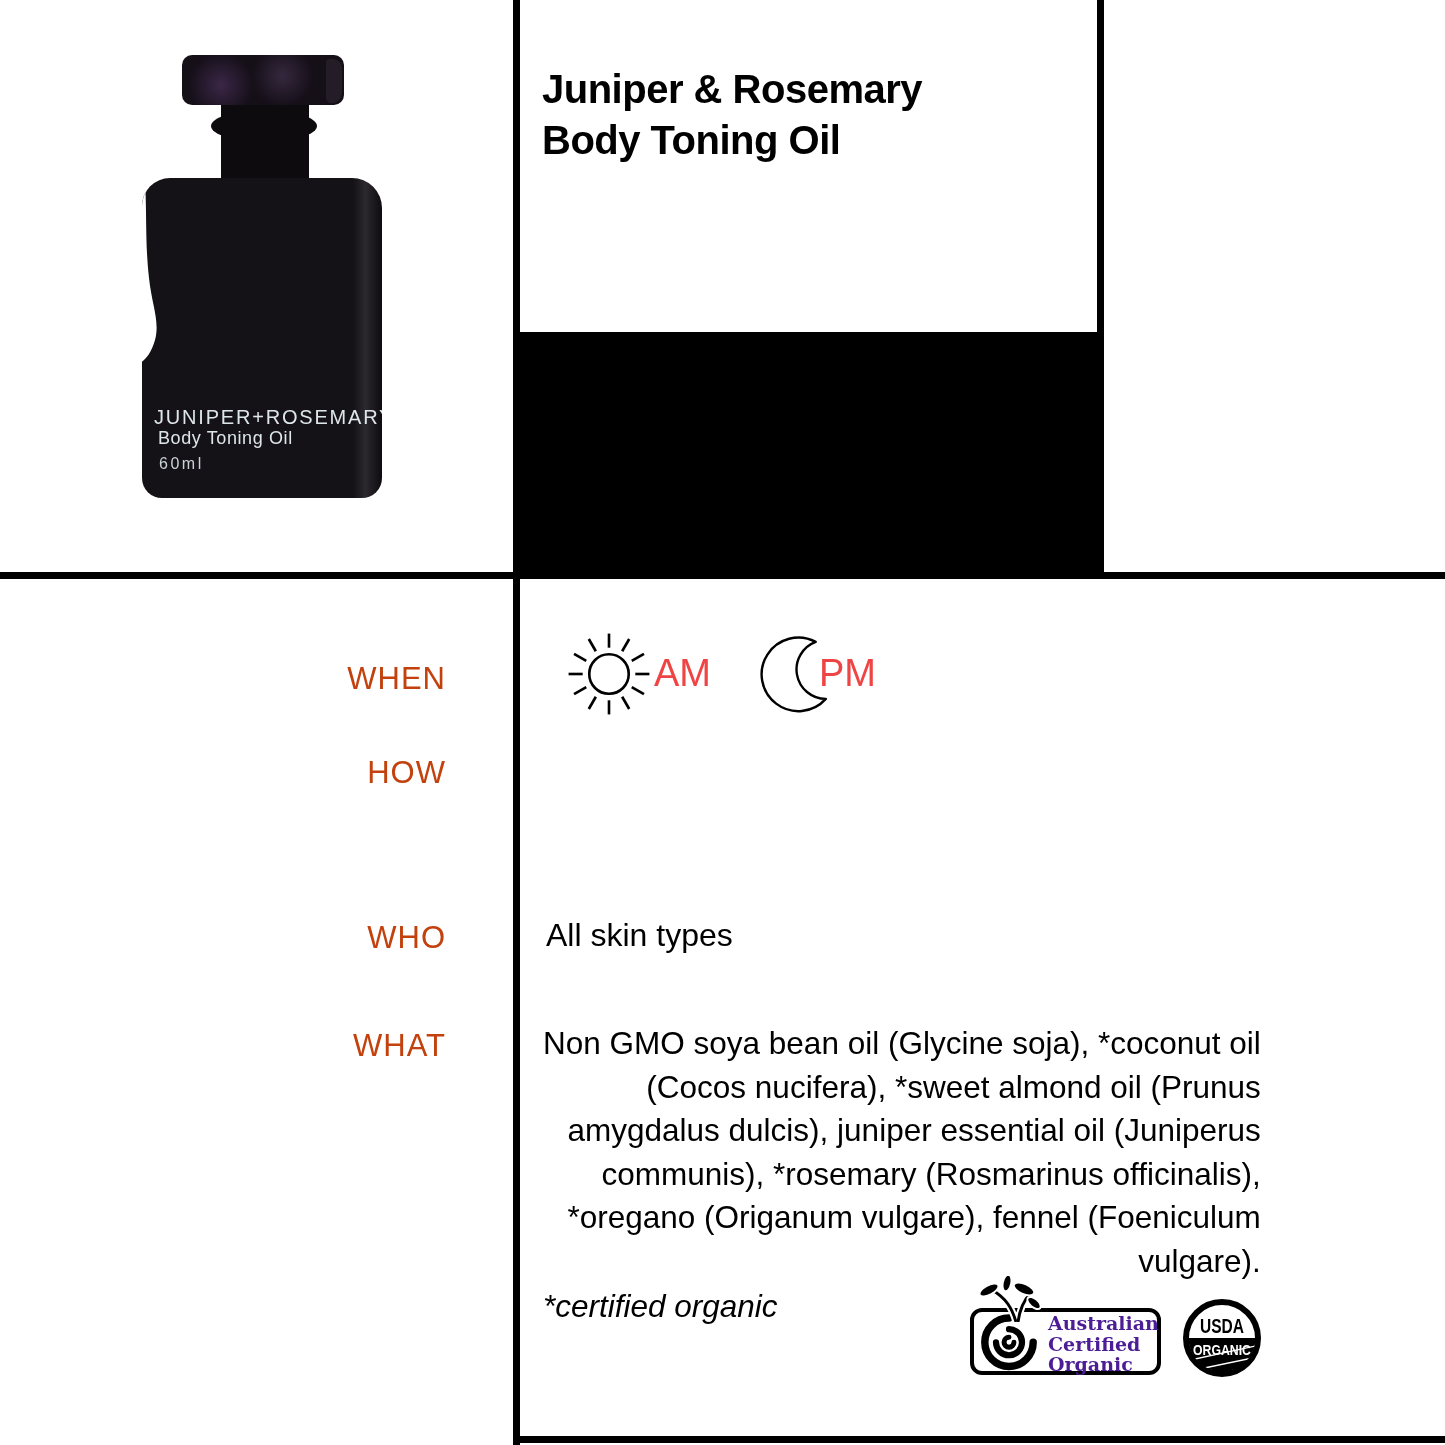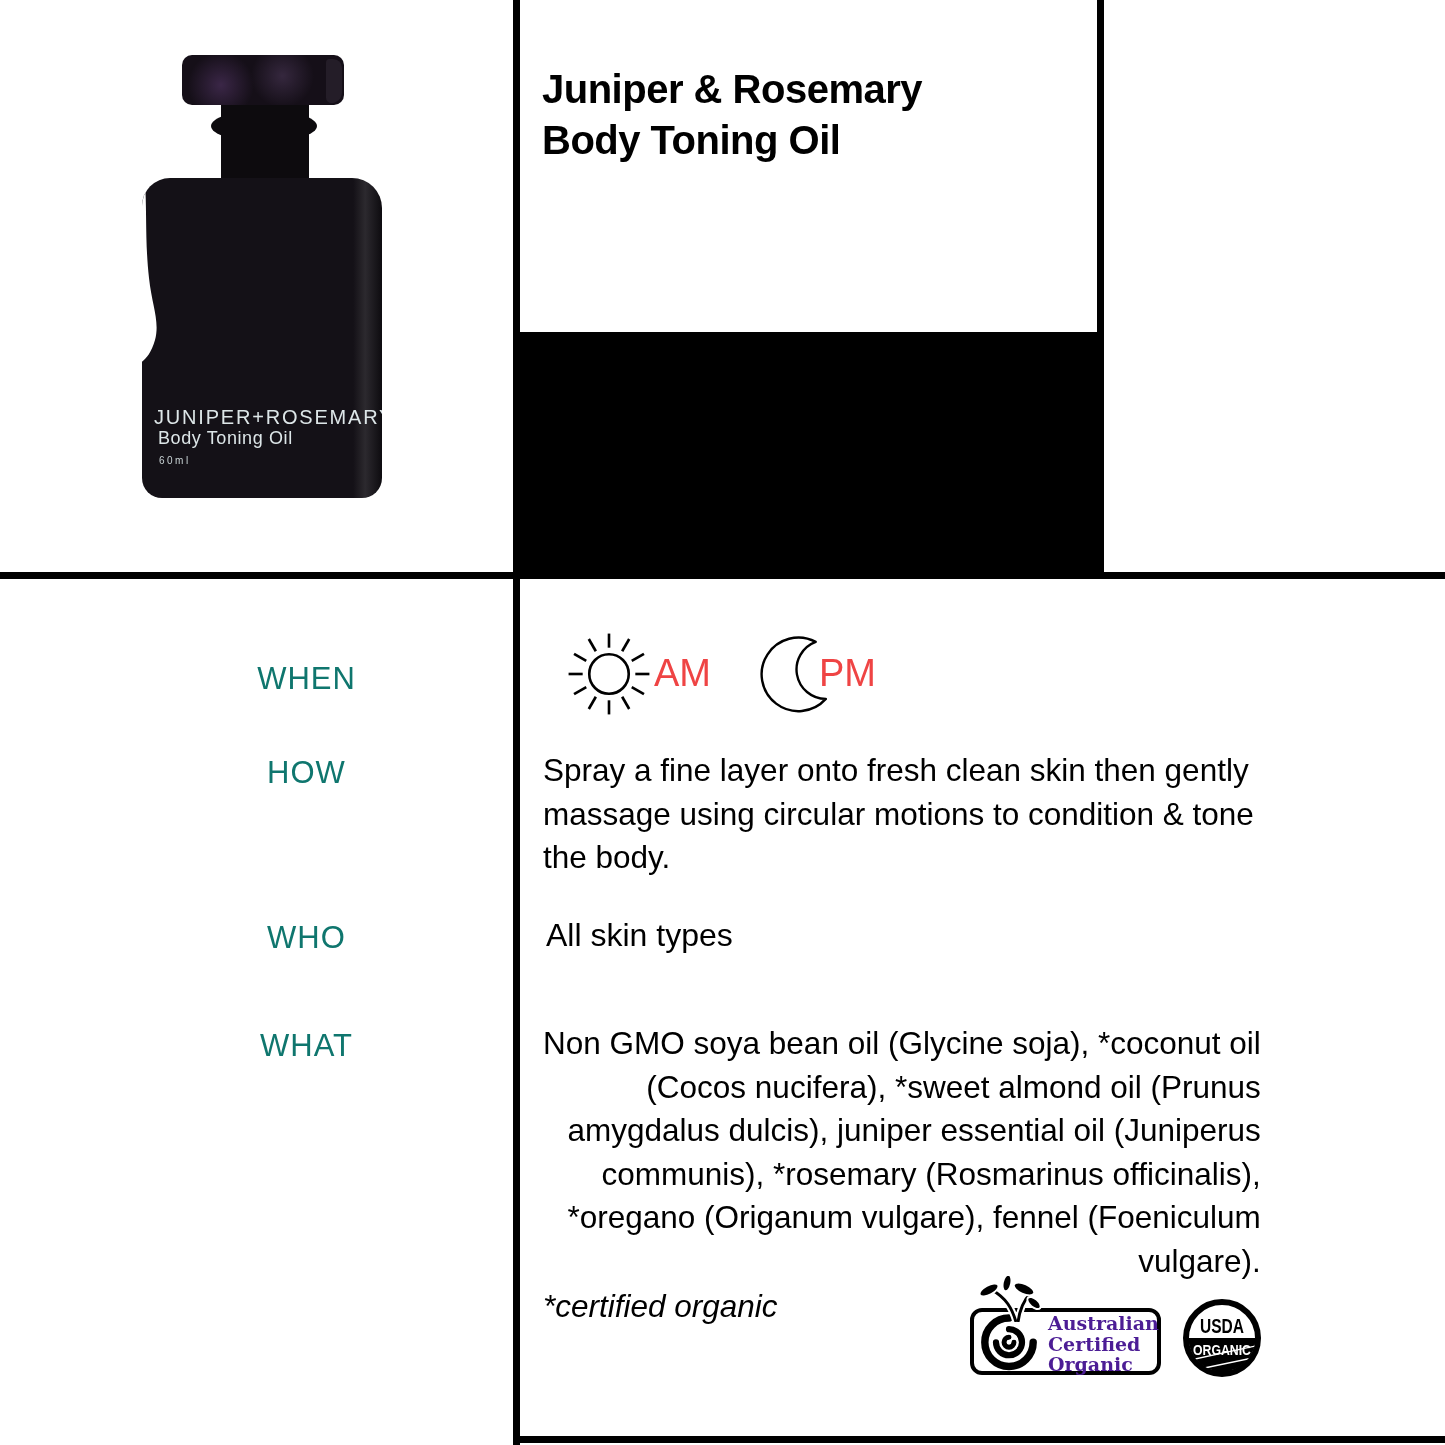--- a/index.html
+++ b/index.html
@@ -35,23 +35,23 @@
   }
   .bottle-neck{left:83px;top:52px;width:88px;height:130px;background:#0d0b0e;}
   .bottle-ring{left:73px;top:60px;width:106px;height:32px;border-radius:50%;background:#0d0b0e;}
   .bottle-body{
     left:4px;top:128px;width:240px;height:320px;border-radius:28px 30px 20px 20px;
     background:linear-gradient(to right, rgba(255,255,255,0) 88%, rgba(255,255,255,0.10) 93%, rgba(0,0,0,0.35) 100%), #141117;
     overflow:hidden;
   }
   .bottle-brand{left:12px;top:228px;font-size:20px;letter-spacing:1.8px;color:#dde6e8;}
   .bottle-name{left:16px;top:250px;font-size:18px;letter-spacing:0.6px;color:#dde6e8;}
-  .bottle-size{left:17px;top:277px;font-size:10px;letter-spacing:2.5px;color:#c9d3d5;}
+  .bottle-size{left:17px;top:277px;font-size:16px;letter-spacing:2.5px;color:#c9d3d5;}
   
-  .row-label{left:188px;width:237px;text-align:center;font-size:31px;letter-spacing:1px;color:#0f766e;}
+  .row-label{left:209px;width:237px;text-align:right;font-size:31px;letter-spacing:1px;color:#c2410c;}
   .lbl-when{top:661px;} .lbl-how{top:755px;} .lbl-who{top:920px;} .lbl-what{top:1028px;}
   
   .ampm{font-size:38px;color:#ef4444;}
   .am-label{left:654px;top:652px;}
   .pm-label{left:819px;top:652px;}
   .sun-icon{left:562px;top:627px;}
   .moon-icon{left:755px;top:629px;}
   .how-text{left:543px;top:749px;font-size:31.5px;line-height:43.5px;}
   .who-text{left:546px;top:917px;font-size:32px;}
   .ingredients-text{left:543px;top:1022px;font-size:31.5px;line-height:43.5px;text-align:right;}
@@ -119,23 +119,20 @@
       <line x1="74.2" y1="36" x2="87.2" y2="28.5"></line>
     </g>
   </svg>
   <div class="abs ampm am-label">AM</div>
 
   <svg class="abs moon-icon" width="92" height="92" viewBox="0 0 100 100">
     <path d="M66,14 A40,40 0 1 0 77,76 A32,32 0 0 1 66,14 Z" fill="#ffffff" stroke="#000" stroke-width="2.6" stroke-linejoin="round"></path>
   </svg>
   <div class="abs ampm pm-label">PM</div>
 
-  <div class="abs how-text preline">Spray a fine layer onto fresh clean skin then gently
-massage using circular motions to condition &amp; tone
-the body.</div>
   <div class="abs who-text">All skin types</div>
   <div class="abs ingredients-text preline">Non GMO soya bean oil (Glycine soja), *coconut oil
 (Cocos nucifera), *sweet almond oil (Prunus
 amygdalus dulcis), juniper essential oil (Juniperus
 communis), *rosemary (Rosmarinus officinalis),
 *oregano (Origanum vulgare), fennel (Foeniculum
 vulgare).</div>
   <div class="abs organic-note">*certified organic</div>
 
   <div class="abs aco-logo">

